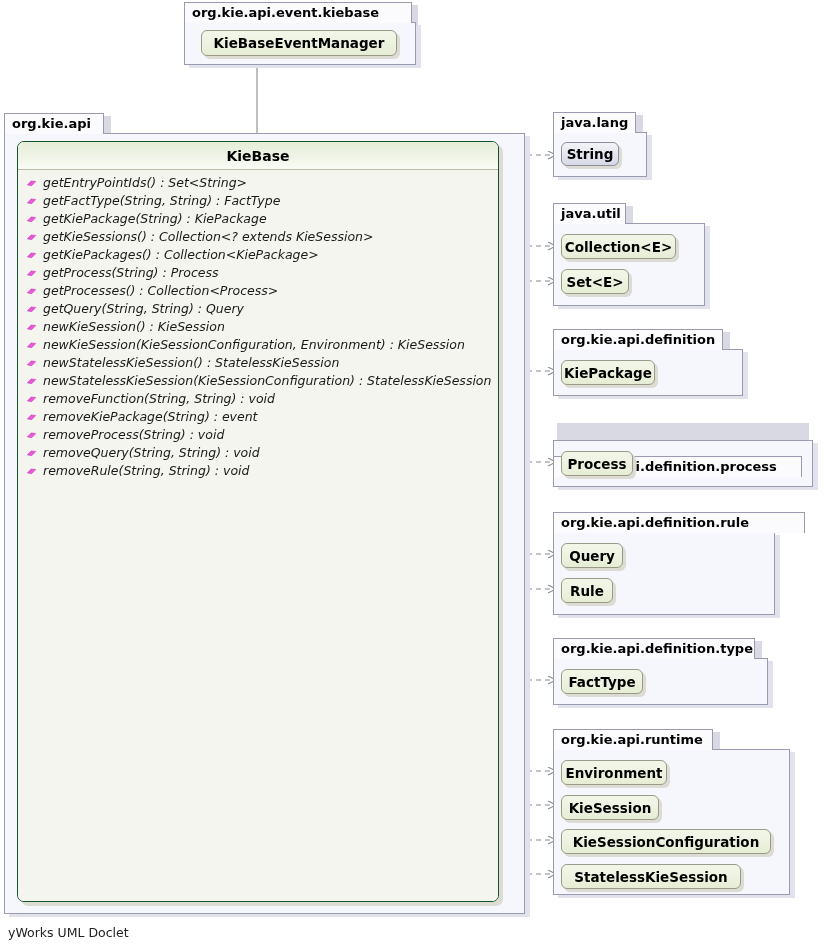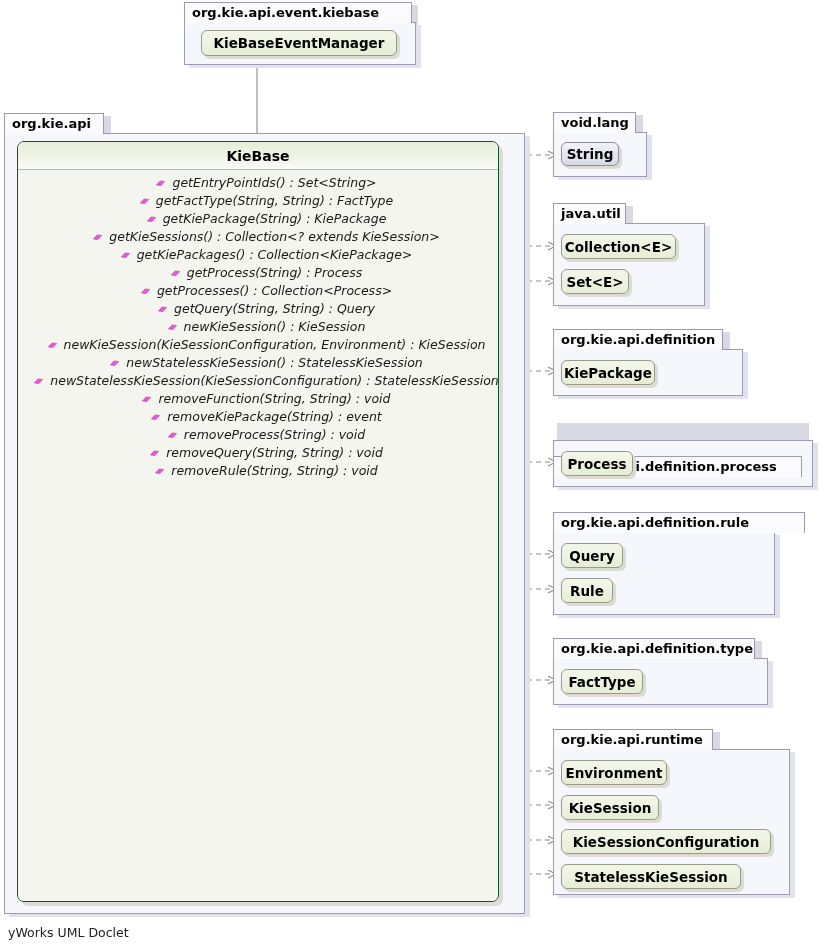--- a/index.html
+++ b/index.html
@@ -136,26 +136,25 @@
     padding: 4px 0 0 0;
     background: #f3f5ee;
     height: calc(100% - 28px);
     box-sizing: border-box;
   }
   .member {
     height: 18px;
     line-height: 18px;
     display: flex;
     align-items: center;
-    padding-left: 16px;
+    padding-left: 8px;
     font-size: 12.5px;
     font-style: italic;
     color: #1a1a1a;
     white-space: nowrap;
-    justify-content: center;
   }
   .m-icon {
     width: 11px;
     height: 11px;
     margin-right: 6px;
     flex: 0 0 auto;
     position: relative;
     top: 0px;
   }
 
@@ -324,21 +323,21 @@
             </svg>
             <span>removeRule(String, String) : void</span>
           </div>
         </div>
     </div>
   </div>
 
   <div class="package" style="left:553px; top:112px; width:110px; height:70px;">
     <div class="pkg-tab-shadow" style="left:4px; width:86px;"></div>
     <div class="pkg-body-shadow" style="left:5px; top:23px; width:94px; height:45px;"></div>
-    <div class="pkg-tab" style="width:83px;">void.lang</div>
+    <div class="pkg-tab" style="width:83px;">java.lang</div>
     <div class="pkg-body" style="top:20px; width:94px; height:45px;"></div>
 
     <div class="type-shadow" style="left:11px; top:33px; width:58px; height:24px;"></div>
     <div class="type-box clazz" style="left:8px; top:30px; width:58px; height:24px;">String</div>
   </div>
 
   <div class="package" style="left:553px; top:203px; width:165px; height:108px;">
     <div class="pkg-tab-shadow" style="left:4px; width:76px;"></div>
     <div class="pkg-body-shadow" style="left:5px; top:23px; width:152px; height:83px;"></div>
     <div class="pkg-tab" style="width:73px;">java.util</div>

